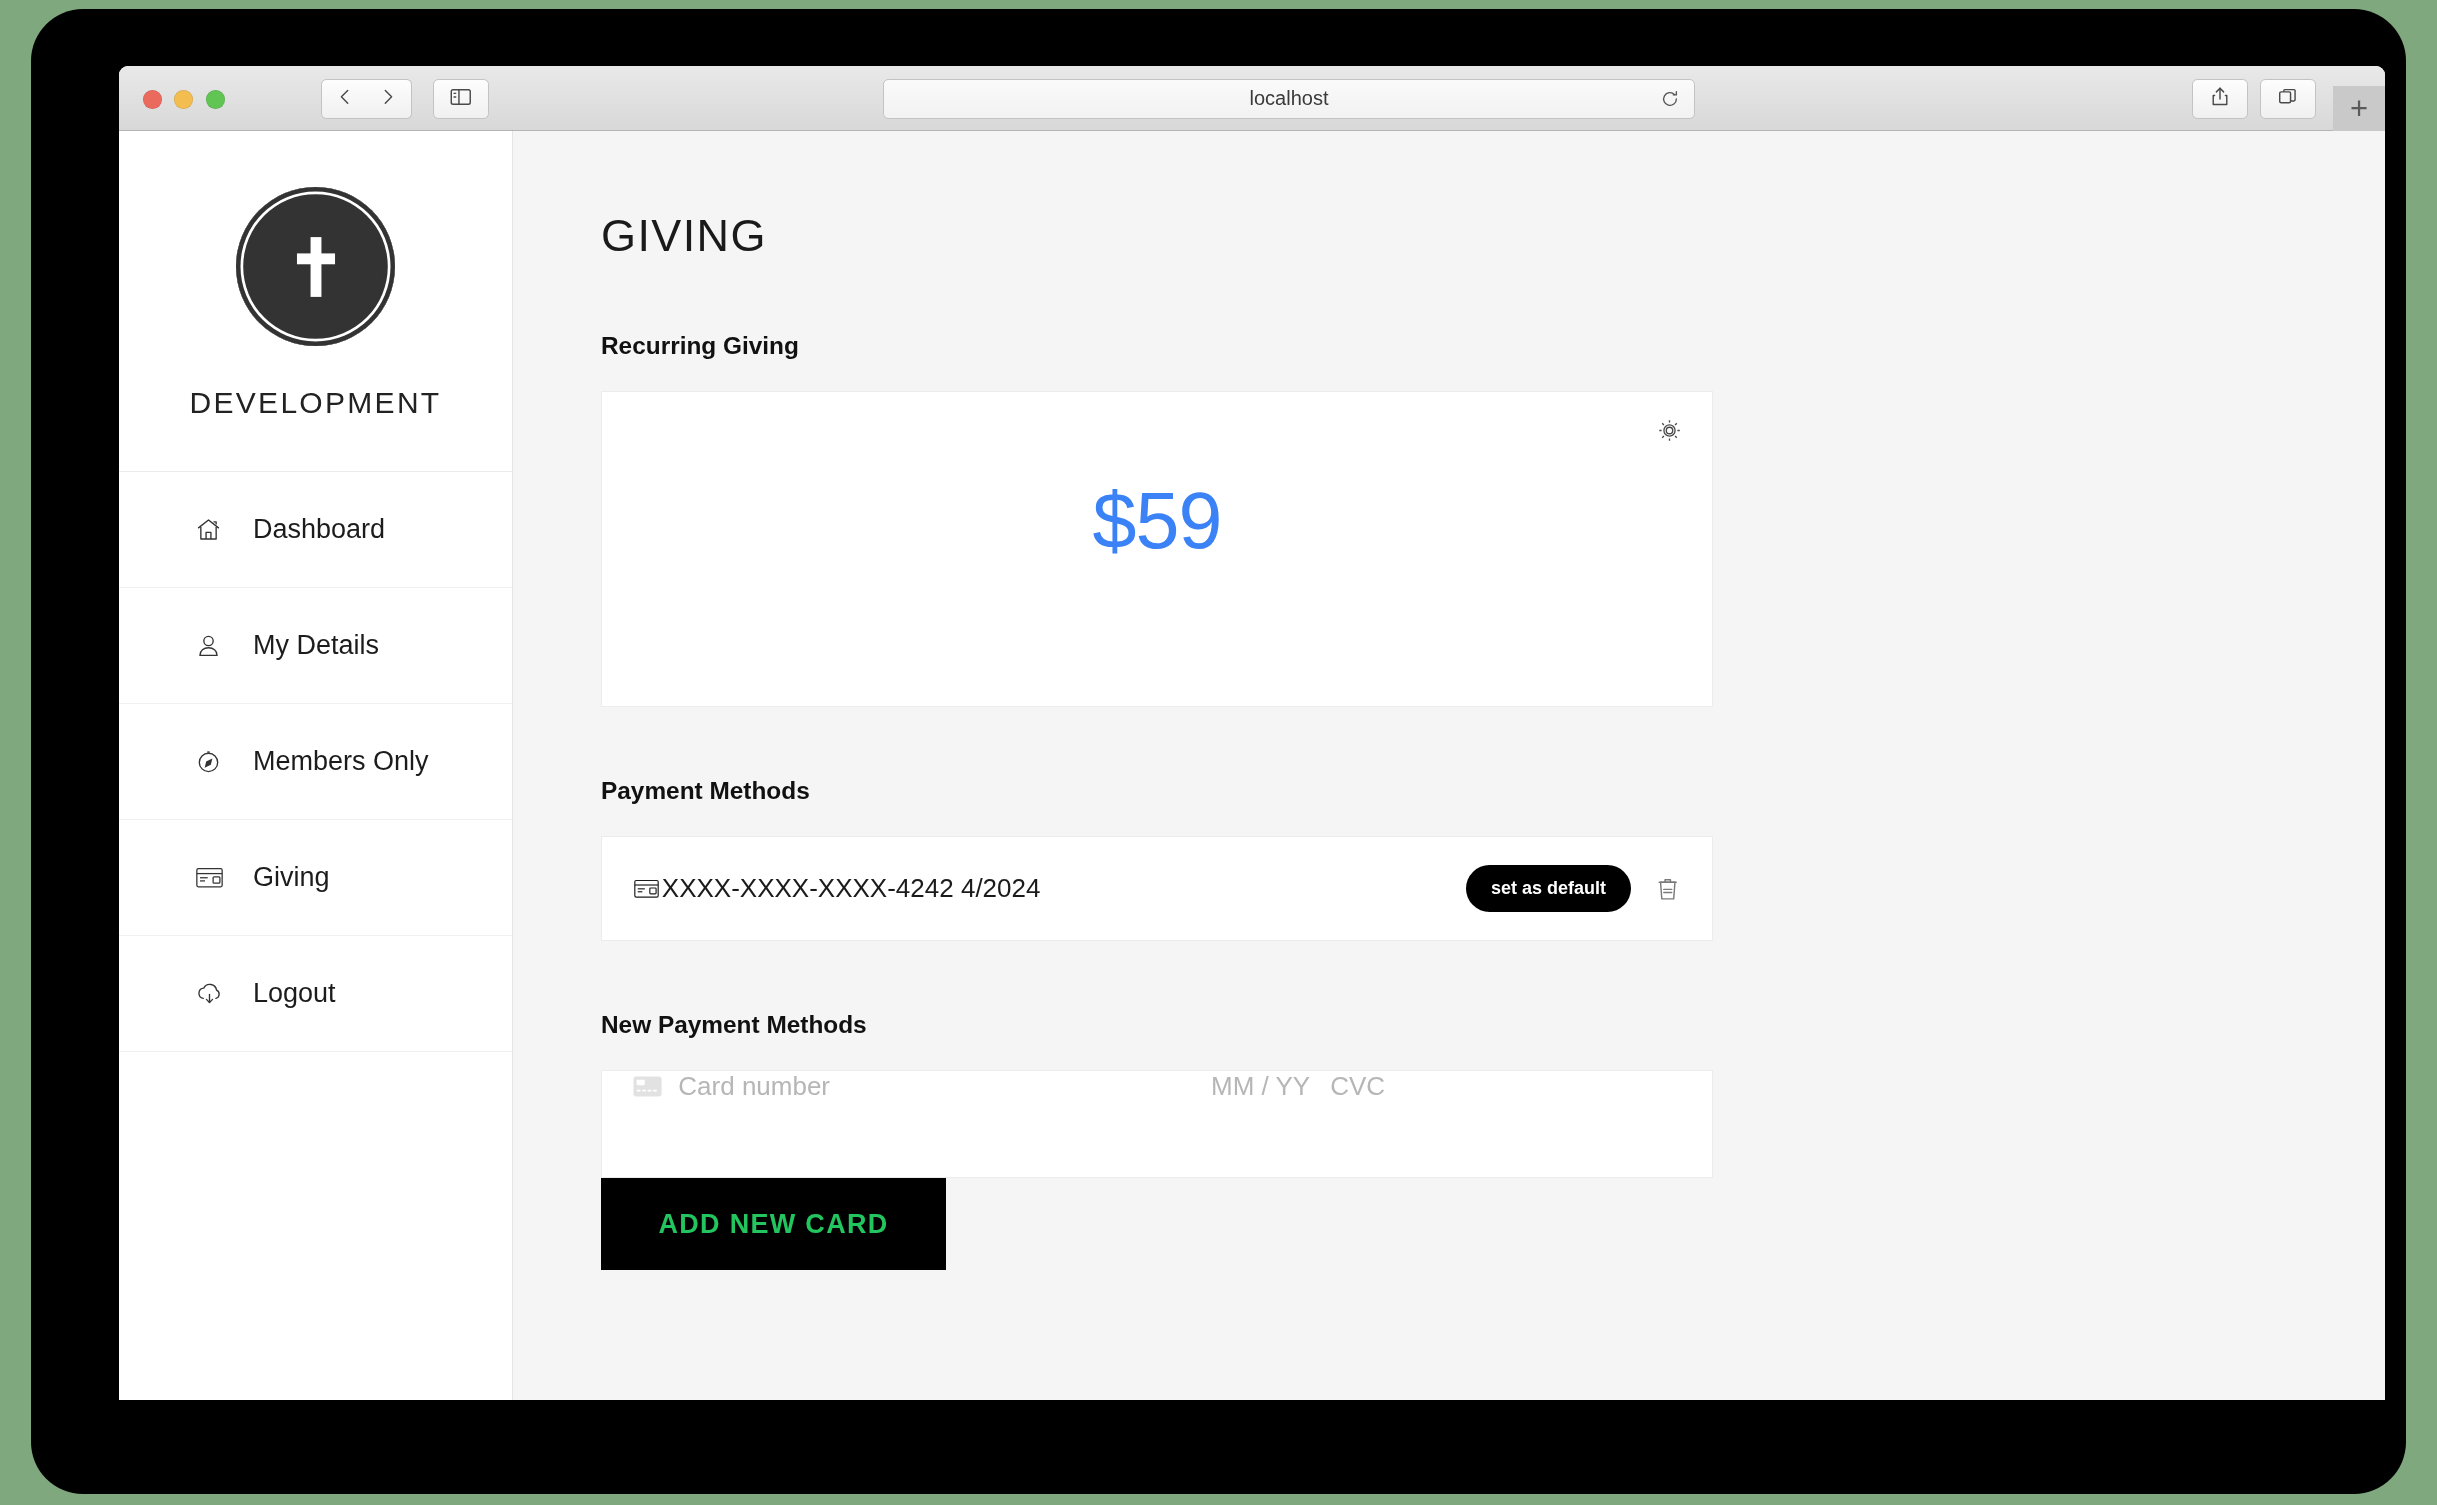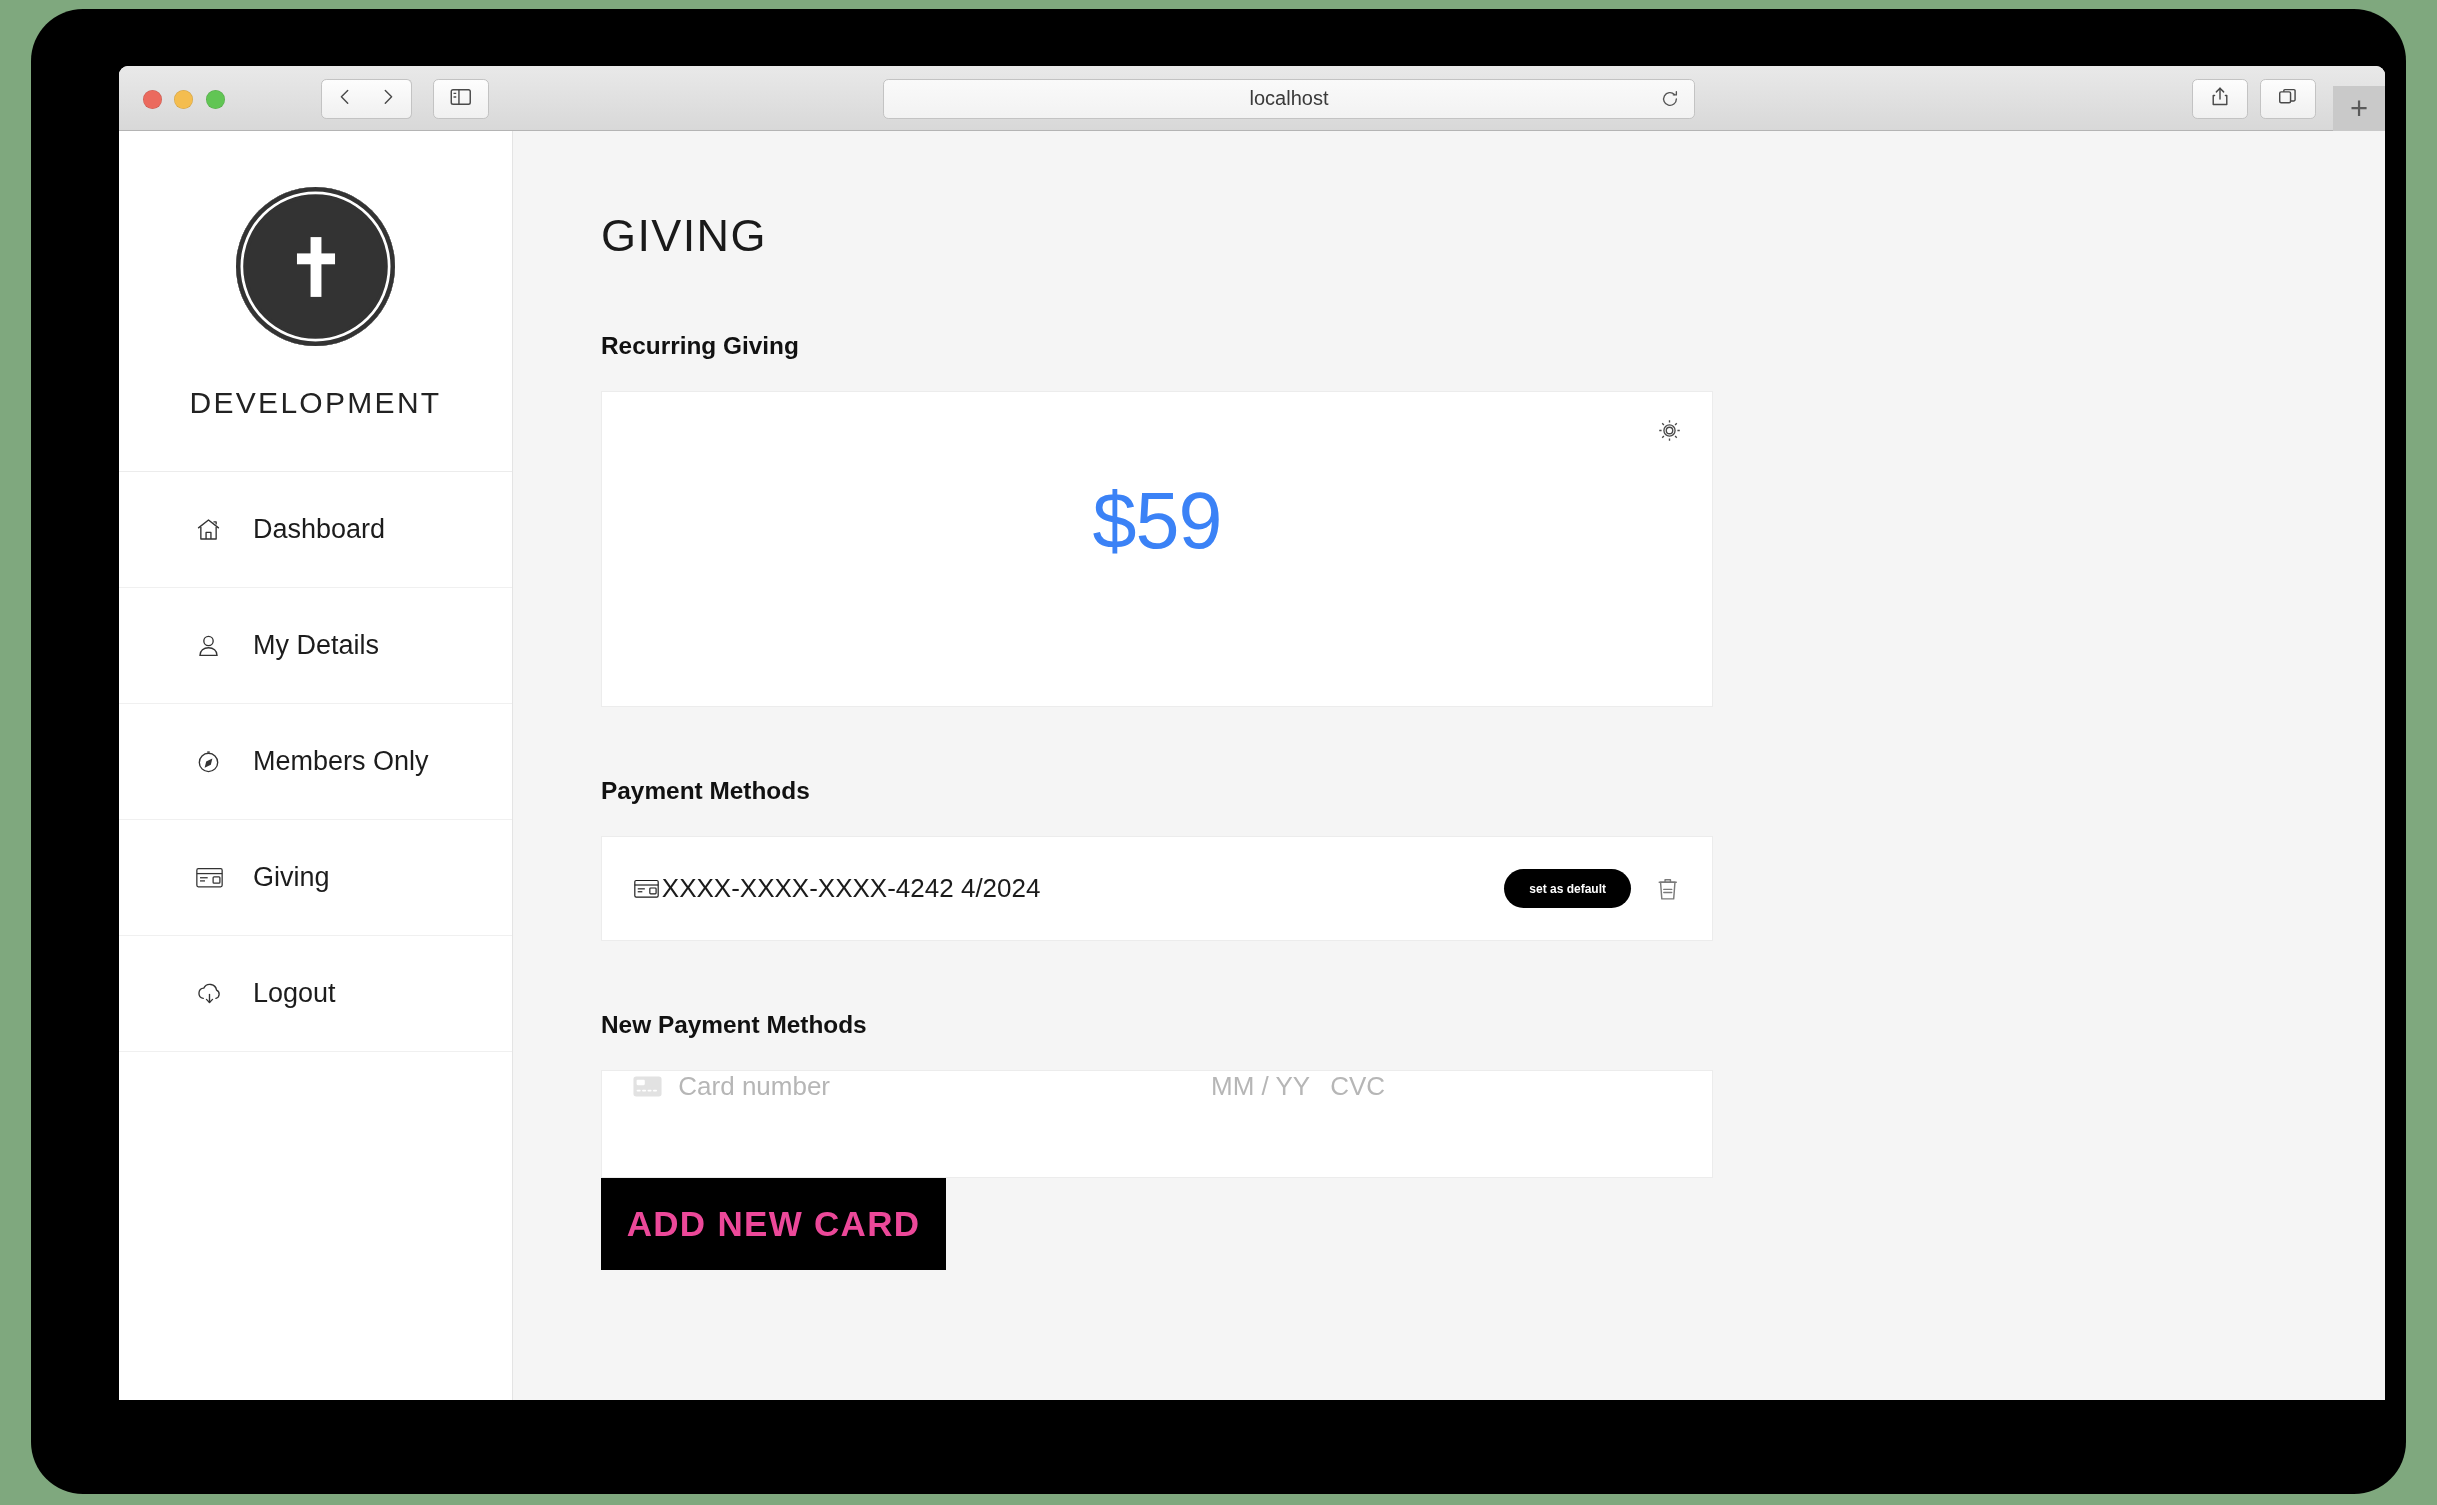--- a/index.html
+++ b/index.html
@@ -281,21 +281,21 @@
   }
   #pm-actions {
     margin-left: auto;
     display: flex;
     align-items: center;
     gap: 25px;
   }
   #set-default-button {
     background: #000000;
     color: #ffffff;
-    font-size: 12px;
+    font-size: 18px;
     font-weight: 700;
     border: none;
     border-radius: 902px;
     padding: 12.6px 25px;
     cursor: pointer;
     font-family: "Liberation Sans", sans-serif;
   }
   #delete-card-icon { font-size: 25px; cursor: pointer; display: inline-flex; }
 
   
@@ -315,23 +315,23 @@
     font-size: 26px;
     color: #b6b6b6;
   }
   #expiry-cvc-group { display: flex; align-items: center; gap: 20px; }
 
   #add-new-card-button {
     margin-top: 0;
     width: 345px;
     height: 92px;
     background: #000000;
-    color: #ec4899;
+    color: #22c55e;
     border: none;
-    font-size: 35px;
+    font-size: 27px;
     font-weight: 700;
     letter-spacing: 1.3px;
     cursor: pointer;
     display: flex;
     align-items: center;
     justify-content: center;
     font-family: "Liberation Sans", sans-serif;
   }
 </style>
 </head>

